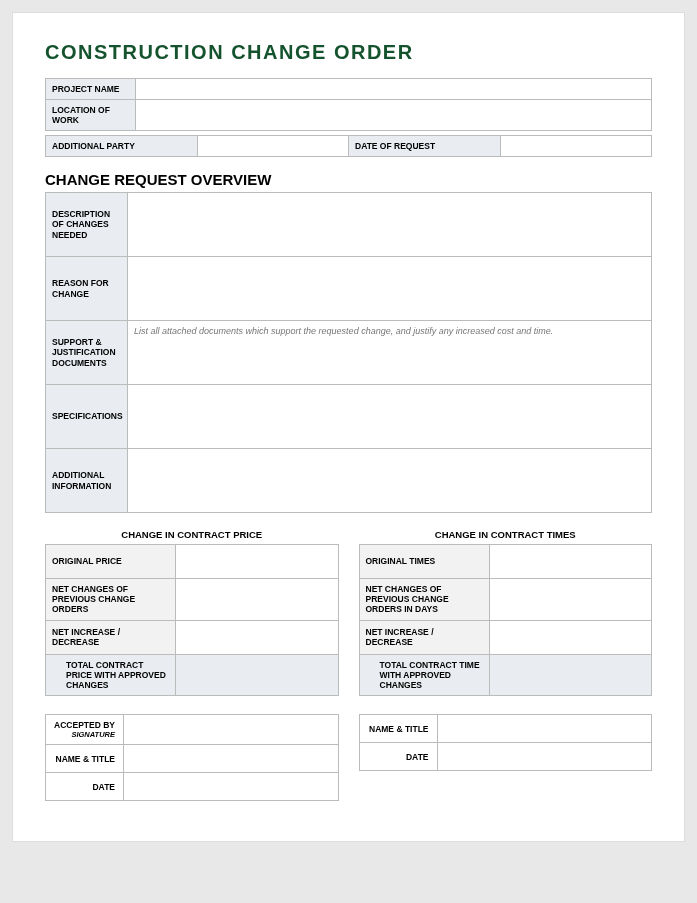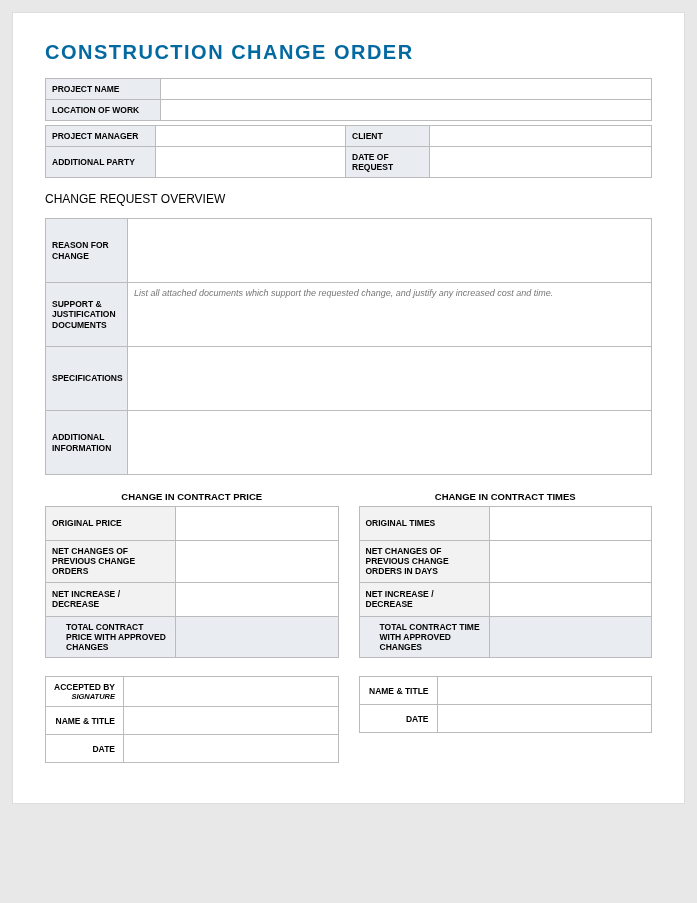--- a/index.html
+++ b/index.html
@@ -11,21 +11,21 @@
   .page {
     background: #fff;
     width: 673px;
     margin: 0 auto;
     padding: 28px 32px 40px 32px;
     border: 1px solid #ddd;
   }
   h1 {
     font-size: 20px;
     letter-spacing: 1.5px;
-    color: #0369a1;
+    color: #14532d;
     font-weight: bold;
     margin-bottom: 14px;
   }
   table {
     border-collapse: collapse;
     width: 100%;
     table-layout: fixed;
   }
   td, th {
     border: 1px solid #bbb;
@@ -36,23 +36,23 @@
     text-align: left;
   }
   .label-cell {
     background: #e9ecf1;
   }
   .value-cell {
     background: #fff;
     font-weight: normal;
   }
   .section-title {
-    font-size: 12px;
-    font-weight: normal;
-    margin: 14px 0 12px 0;
+    font-size: 15px;
+    font-weight: bold;
+    margin: 14px 0 4px 0;
   }
   .overview-table td.label-cell {
     width: 82px;
     height: 64px;
     font-size: 8.5px;
     line-height: 1.25;
   }
   .overview-table td.value-cell {
     vertical-align: top;
   }
@@ -102,50 +102,48 @@
 </head>
 <body>
 
 <div class="page">
 
   <h1>CONSTRUCTION CHANGE ORDER</h1>
 
   <table class="header-table">
     <tbody>
         <tr>
-      <td class="label-cell" style="width:115px">PROJECT NAME</td>
+      <td class="label-cell" style="width:90px">PROJECT NAME</td>
       <td class="value-cell" colspan="3"></td>
     </tr>
     <tr>
       <td class="label-cell">LOCATION OF WORK</td>
       <td class="value-cell" colspan="3"></td>
     </tr>
   </tbody>
     </table>
   <div style="height:4px"></div>
   <table class="header-table">
     <tbody>
-        <tr>
-      <td class="label-cell" style="width:110px">PROJECT MANAGER</td>
-      <td class="value-cell" style="width:190px"></td>
-      <td class="label-cell" style="width:84px">CLIENT</td>
-      <td class="value-cell"></td>
-    </tr>
     <tr>
       <td class="label-cell">ADDITIONAL PARTY</td>
       <td class="value-cell"></td>
       <td class="label-cell">DATE OF REQUEST</td>
       <td class="value-cell"></td>
     </tr>
   </tbody>
     </table>
 
   <div class="section-title">CHANGE REQUEST OVERVIEW</div>
   <table class="overview-table">
     <tbody>
+        <tr>
+      <td class="label-cell">DESCRIPTION OF CHANGES NEEDED</td>
+      <td class="value-cell"></td>
+    </tr>
     <tr>
       <td class="label-cell">REASON FOR CHANGE</td>
       <td class="value-cell"></td>
     </tr>
     <tr>
       <td class="label-cell">SUPPORT &amp; JUSTIFICATION DOCUMENTS</td>
       <td class="value-cell"><span class="hint">List all attached documents which support the requested change, and justify any increased cost and time.</span></td>
     </tr>
     <tr>
       <td class="label-cell">SPECIFICATIONS</td>

